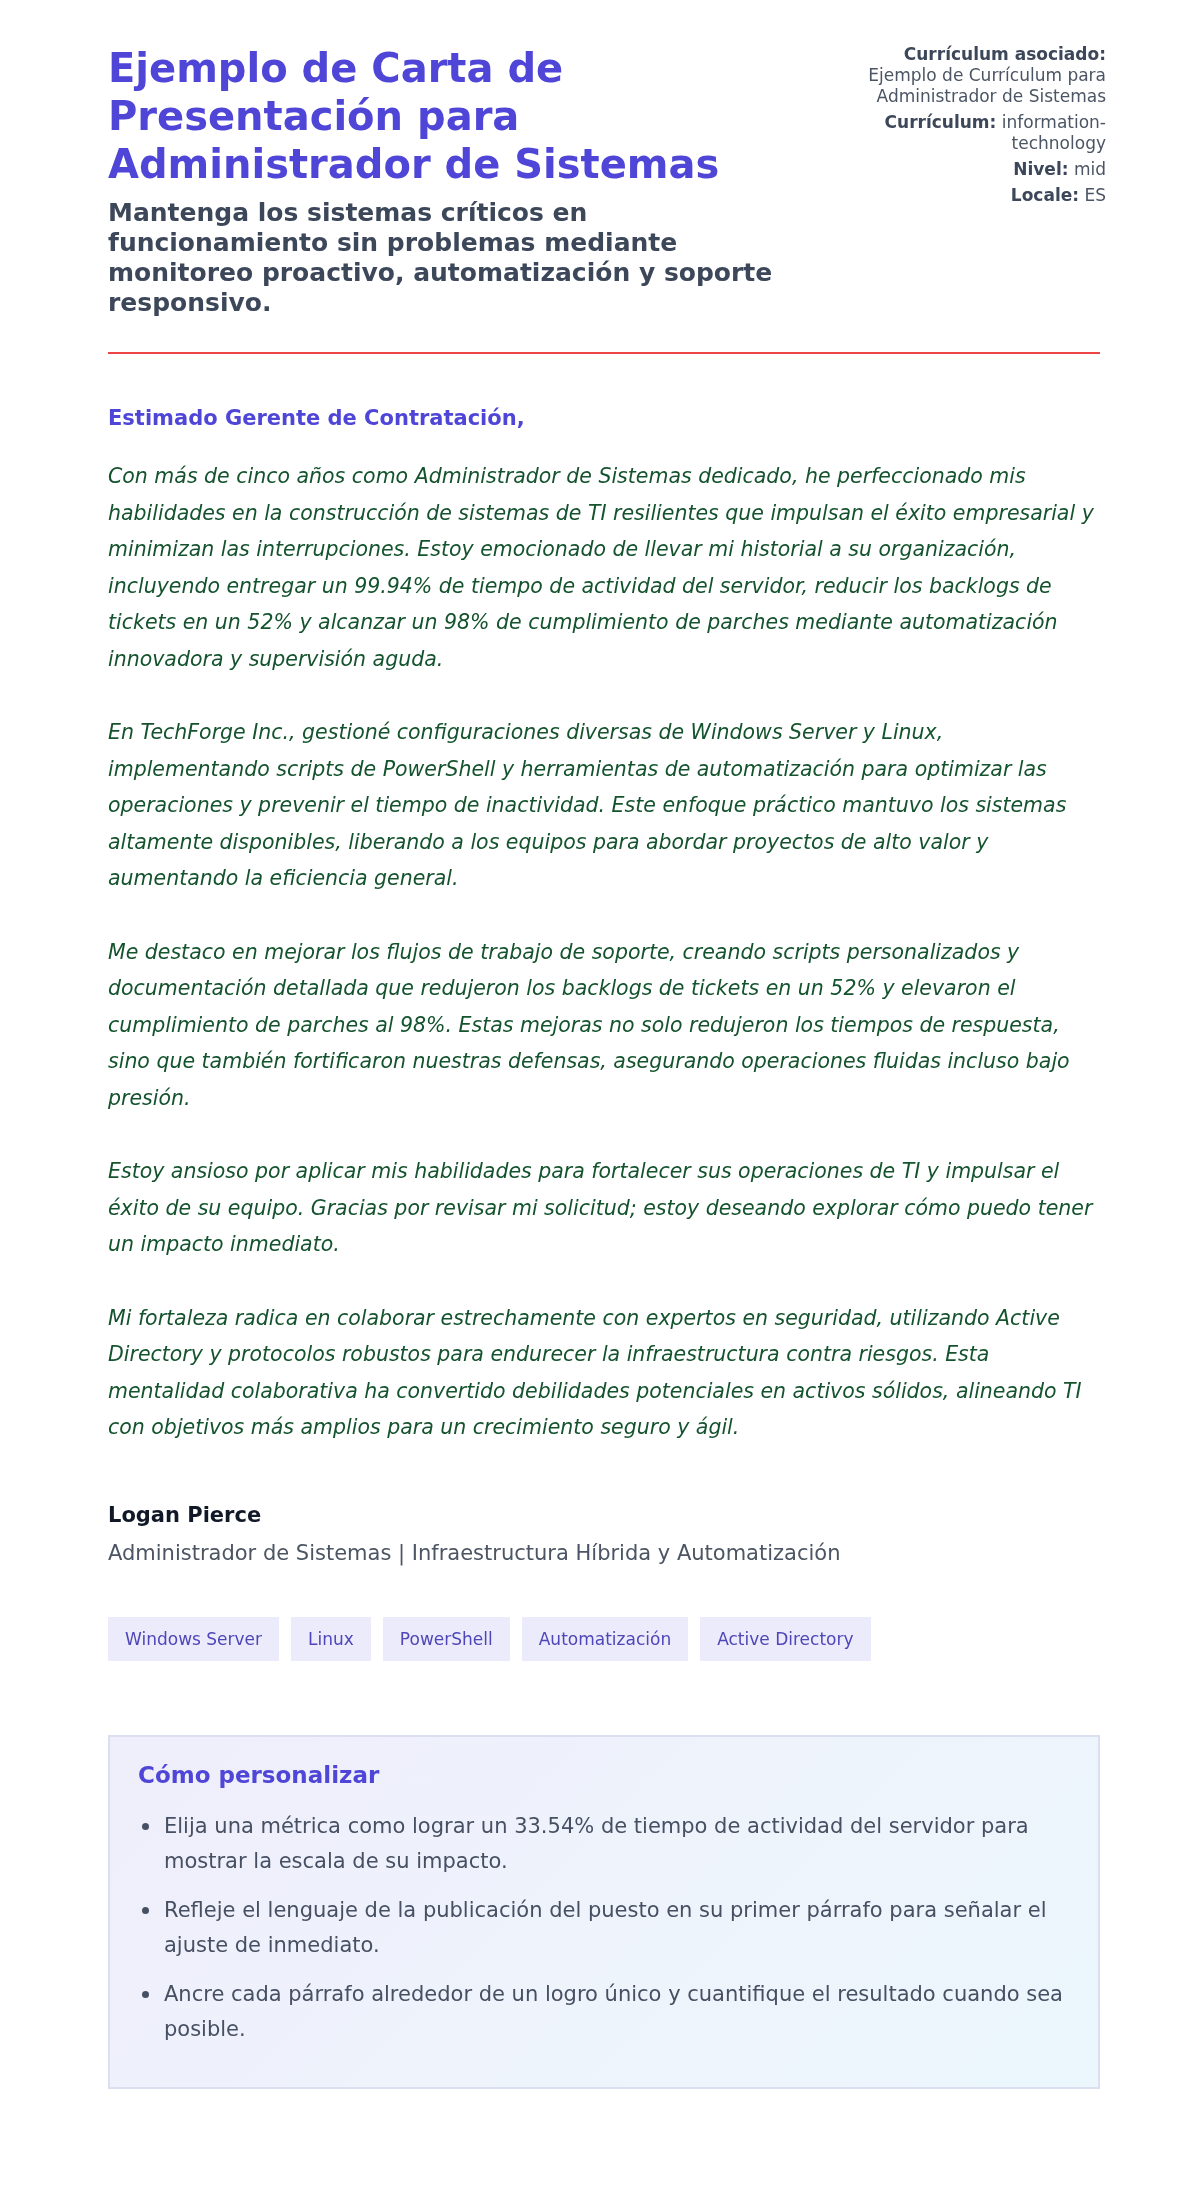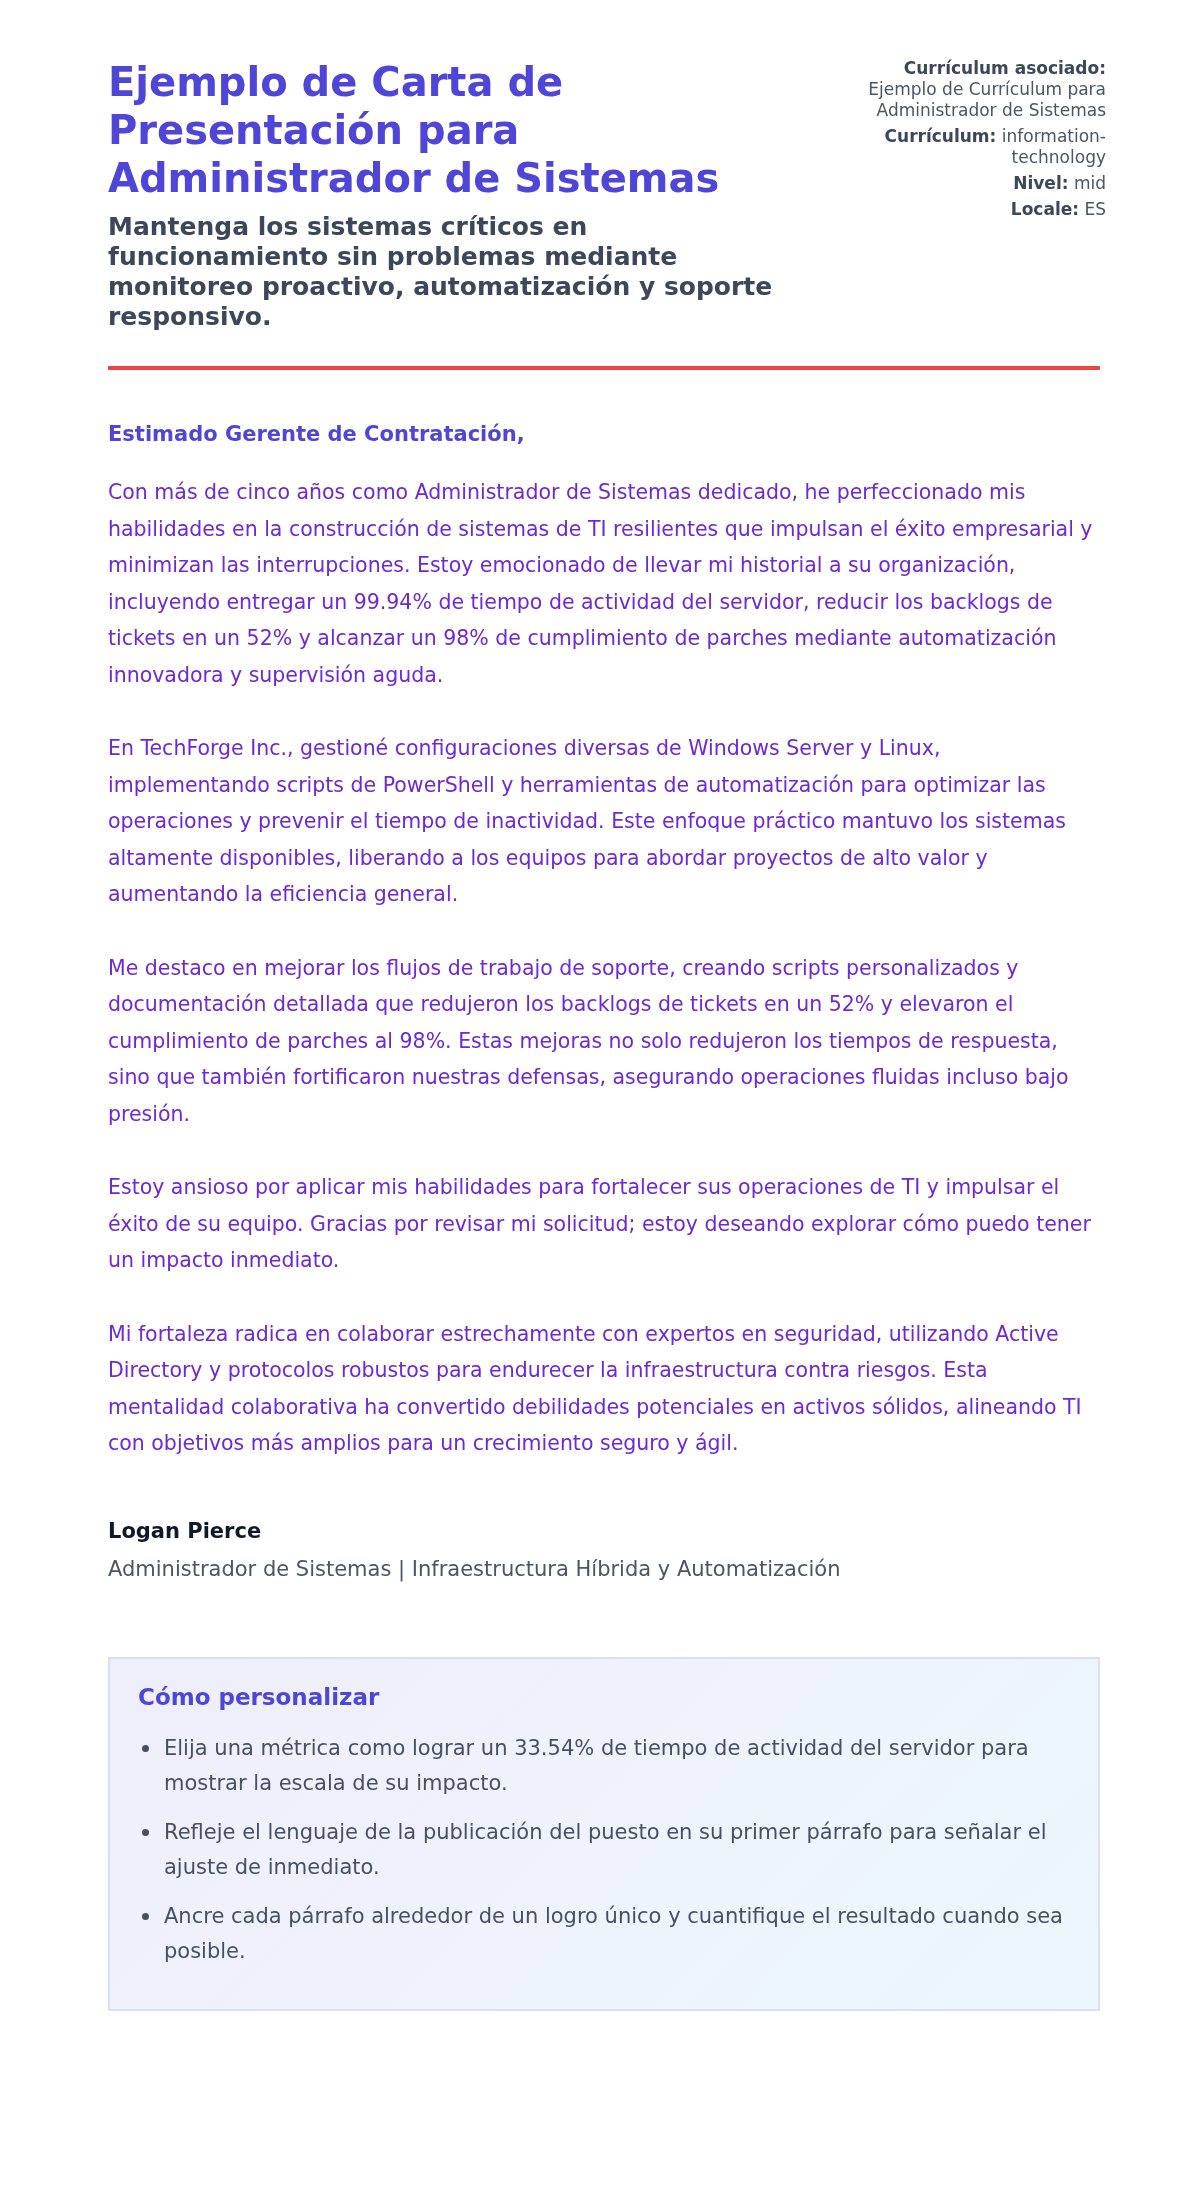--- a/index.html
+++ b/index.html
@@ -15,23 +15,23 @@
     }
     .page {
       position: relative;
       width: 1200px;
       padding: 0 100px 0 108px;
     }
     .header {
       display: flex;
       justify-content: space-between;
       align-items: flex-start;
-      padding-top: 58px;
+      padding-top: 44px;
       padding-bottom: 34px;
-      border-bottom: 4px solid #ef4444;
+      border-bottom: 2px solid #ef4444;
     }
     .header-left {
       width: 700px;
     }
     .page-title {
       font-size: 40px;
       line-height: 48px;
       font-weight: bold;
       color: #4f46d8;
     }
@@ -59,22 +59,23 @@
       font-weight: bold;
       color: #4f46d8;
       line-height: 28px;
     }
     .body-text {
       margin-top: 26px;
     }
     .body-text p {
       font-size: 20.5px;
       line-height: 36.5px;
-      color: #6d28d9;
+      color: #14532d;
       margin-bottom: 37px;
+      font-style: italic;
     }
     .signature {
       margin-top: 55px;
     }
     .sig-name {
       font-size: 21px;
       font-weight: bold;
       color: #111827;
       line-height: 28px;
     }
@@ -172,20 +173,27 @@
       <p>Estoy ansioso por aplicar mis habilidades para fortalecer sus operaciones de TI y impulsar el éxito de su equipo. Gracias por revisar mi solicitud; estoy deseando explorar cómo puedo tener un impacto inmediato.</p>
       <p>Mi fortaleza radica en colaborar estrechamente con expertos en seguridad, utilizando Active Directory y protocolos robustos para endurecer la infraestructura contra riesgos. Esta mentalidad colaborativa ha convertido debilidades potenciales en activos sólidos, alineando TI con objetivos más amplios para un crecimiento seguro y ágil.</p>
     </div>
   </section>
 
   <section class="signature">
     <div class="sig-name">Logan Pierce</div>
     <div class="sig-title">Administrador de Sistemas | Infraestructura Híbrida y Automatización</div>
   </section>
 
+  <div class="chips">
+    <span class="chip">Windows Server</span>
+    <span class="chip">Linux</span>
+    <span class="chip">PowerShell</span>
+    <span class="chip">Automatización</span>
+    <span class="chip">Active Directory</span>
+  </div>
 
   <aside class="tip-box">
     <h3 class="tip-title">Cómo personalizar</h3>
     <ul class="tip-list">
       <li>
         <span class="bullet"></span>
         <span>Elija una métrica como lograr un 33.54% de tiempo de actividad del servidor para mostrar la escala de su impacto.</span>
       </li>
       <li>
         <span class="bullet"></span>

